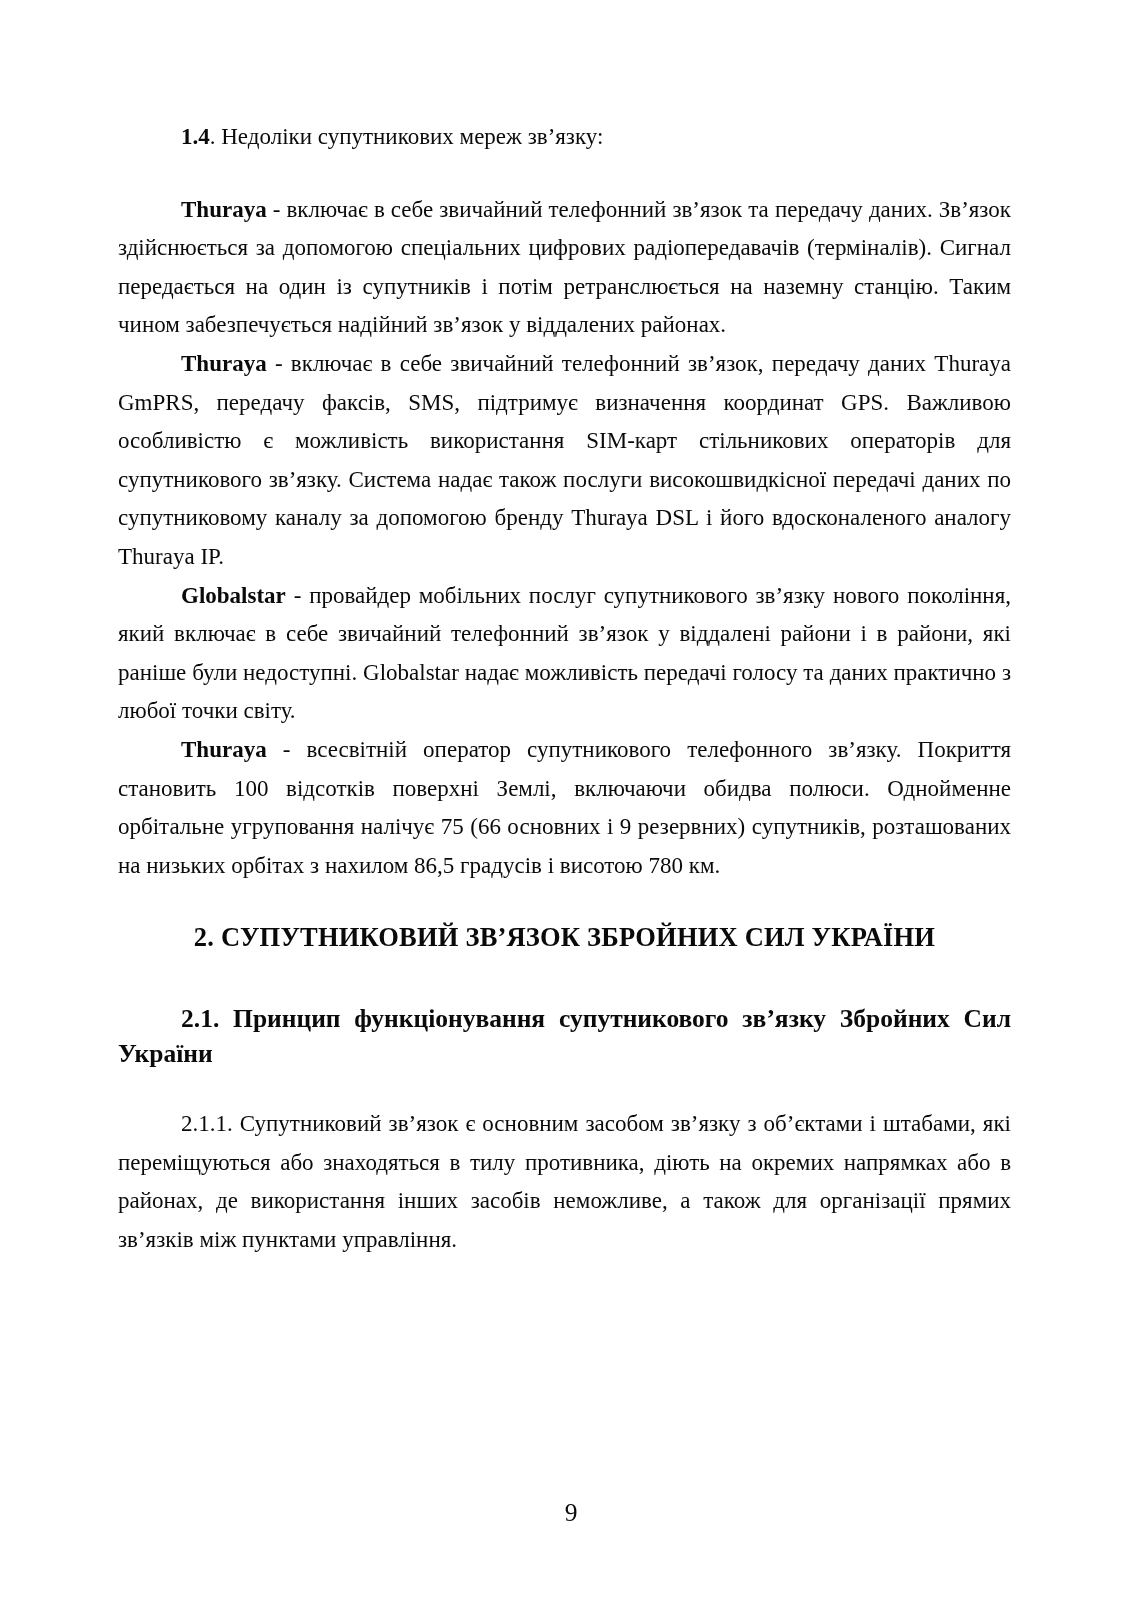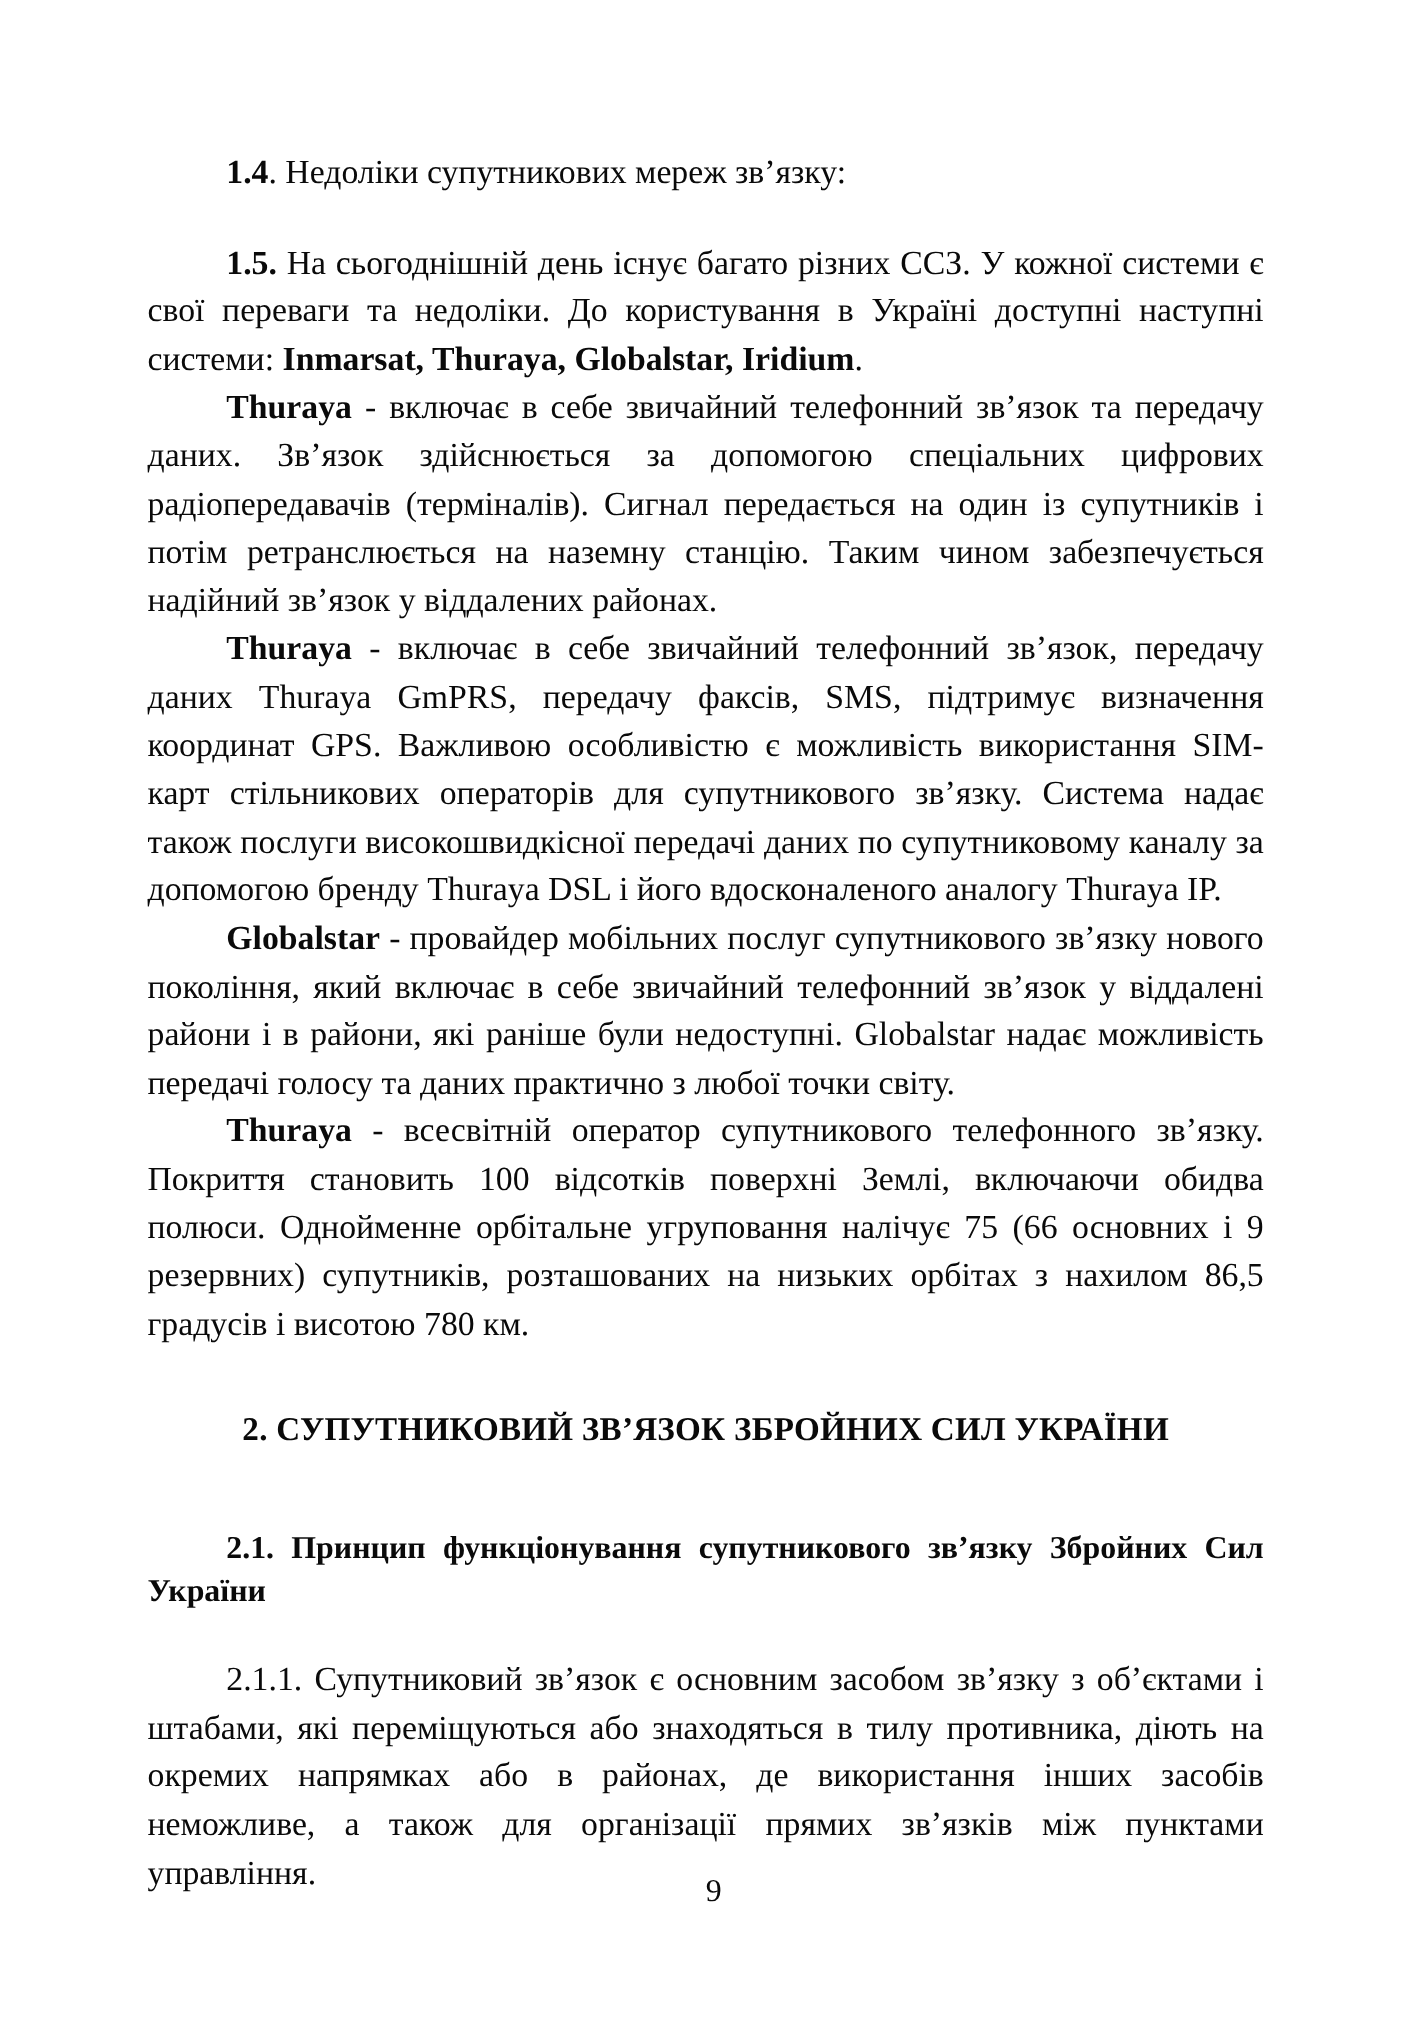--- a/index.html
+++ b/index.html
@@ -18,36 +18,36 @@
     color: #0a0a0a;
   }
   .content {
     position: absolute;
     left: 118px;
     top: 118px;
     width: 893px;
   }
   p.body {
     margin: 0;
-    font-size: 27px;
+    font-size: 23px;
     line-height: 38.6px;
     text-align: justify;
     text-indent: 63px;
     text-justify: inter-word;
     hyphens: none;
     -webkit-hyphens: none;
   }
   b.lead {
     font-weight: bold;
   }
   .gap-md { height: 34px; }
   .gap-lg { height: 46px; }
 
   h2.chapter {
-    margin: 13px;
+    margin: 0;
     font-size: 26.5px;
     line-height: 36px;
     font-weight: bold;
     text-align: center;
     letter-spacing: 0.2px;
   }
   h3.subhead {
     margin: 0;
     font-size: 25.5px;
     line-height: 35px;
@@ -71,21 +71,20 @@
 
 <div class="page">
   <div class="content">
 
     <p class="body"><b class="lead">1.4</b><span>. Недоліки супутникових мереж зв’язку:</span></p>
 
 
 
     <div class="gap-md"></div>
 
-    <p class="body"><b class="lead">1.5.</b><span> На сьогоднішній день існує багато різних ССЗ. У кожної системи є свої переваги та недоліки. До користування в Україні доступні наступні системи: </span><b>Inmarsat, Thuraya, Globalstar, Iridium</b><span>.</span></p>
 
     <p class="body"><b class="lead">Thuraya</b><span> - включає в себе звичайний телефонний зв’язок та передачу даних. Зв’язок здійснюється за допомогою спеціальних цифрових радіопередавачів (терміналів). Сигнал передається на один із супутників і потім ретранслюється на наземну станцію. Таким чином забезпечується надійний зв’язок у віддалених районах.</span></p>
 
     <p class="body"><b class="lead">Thuraya</b><span> - включає в себе звичайний телефонний зв’язок, передачу даних Thuraya GmPRS, передачу факсів, SMS, підтримує визначення координат GPS. Важливою особливістю є можливість використання SIM-карт стільникових операторів для супутникового зв’язку. Система надає також послуги високошвидкісної передачі даних по супутниковому каналу за допомогою бренду Thuraya DSL і його вдосконаленого аналогу Thuraya IP.</span></p>
 
     <p class="body"><b class="lead">Globalstar</b><span> - провайдер мобільних послуг супутникового зв’язку нового покоління, який включає в себе звичайний телефонний зв’язок у віддалені райони і в райони, які раніше були недоступні. Globalstar надає можливість передачі голосу та даних практично з любої точки світу.</span></p>
 
     <p class="body"><b class="lead">Thuraya</b><span> - всесвітній оператор супутникового телефонного зв’язку. Покриття становить 100 відсотків поверхні Землі, включаючи обидва полюси. Однойменне орбітальне угруповання налічує 75 (66 основних і 9 резервних) супутників, розташованих на низьких орбітах з нахилом 86,5 градусів і висотою 780 км.</span></p>
 
     <div class="gap-md"></div>

